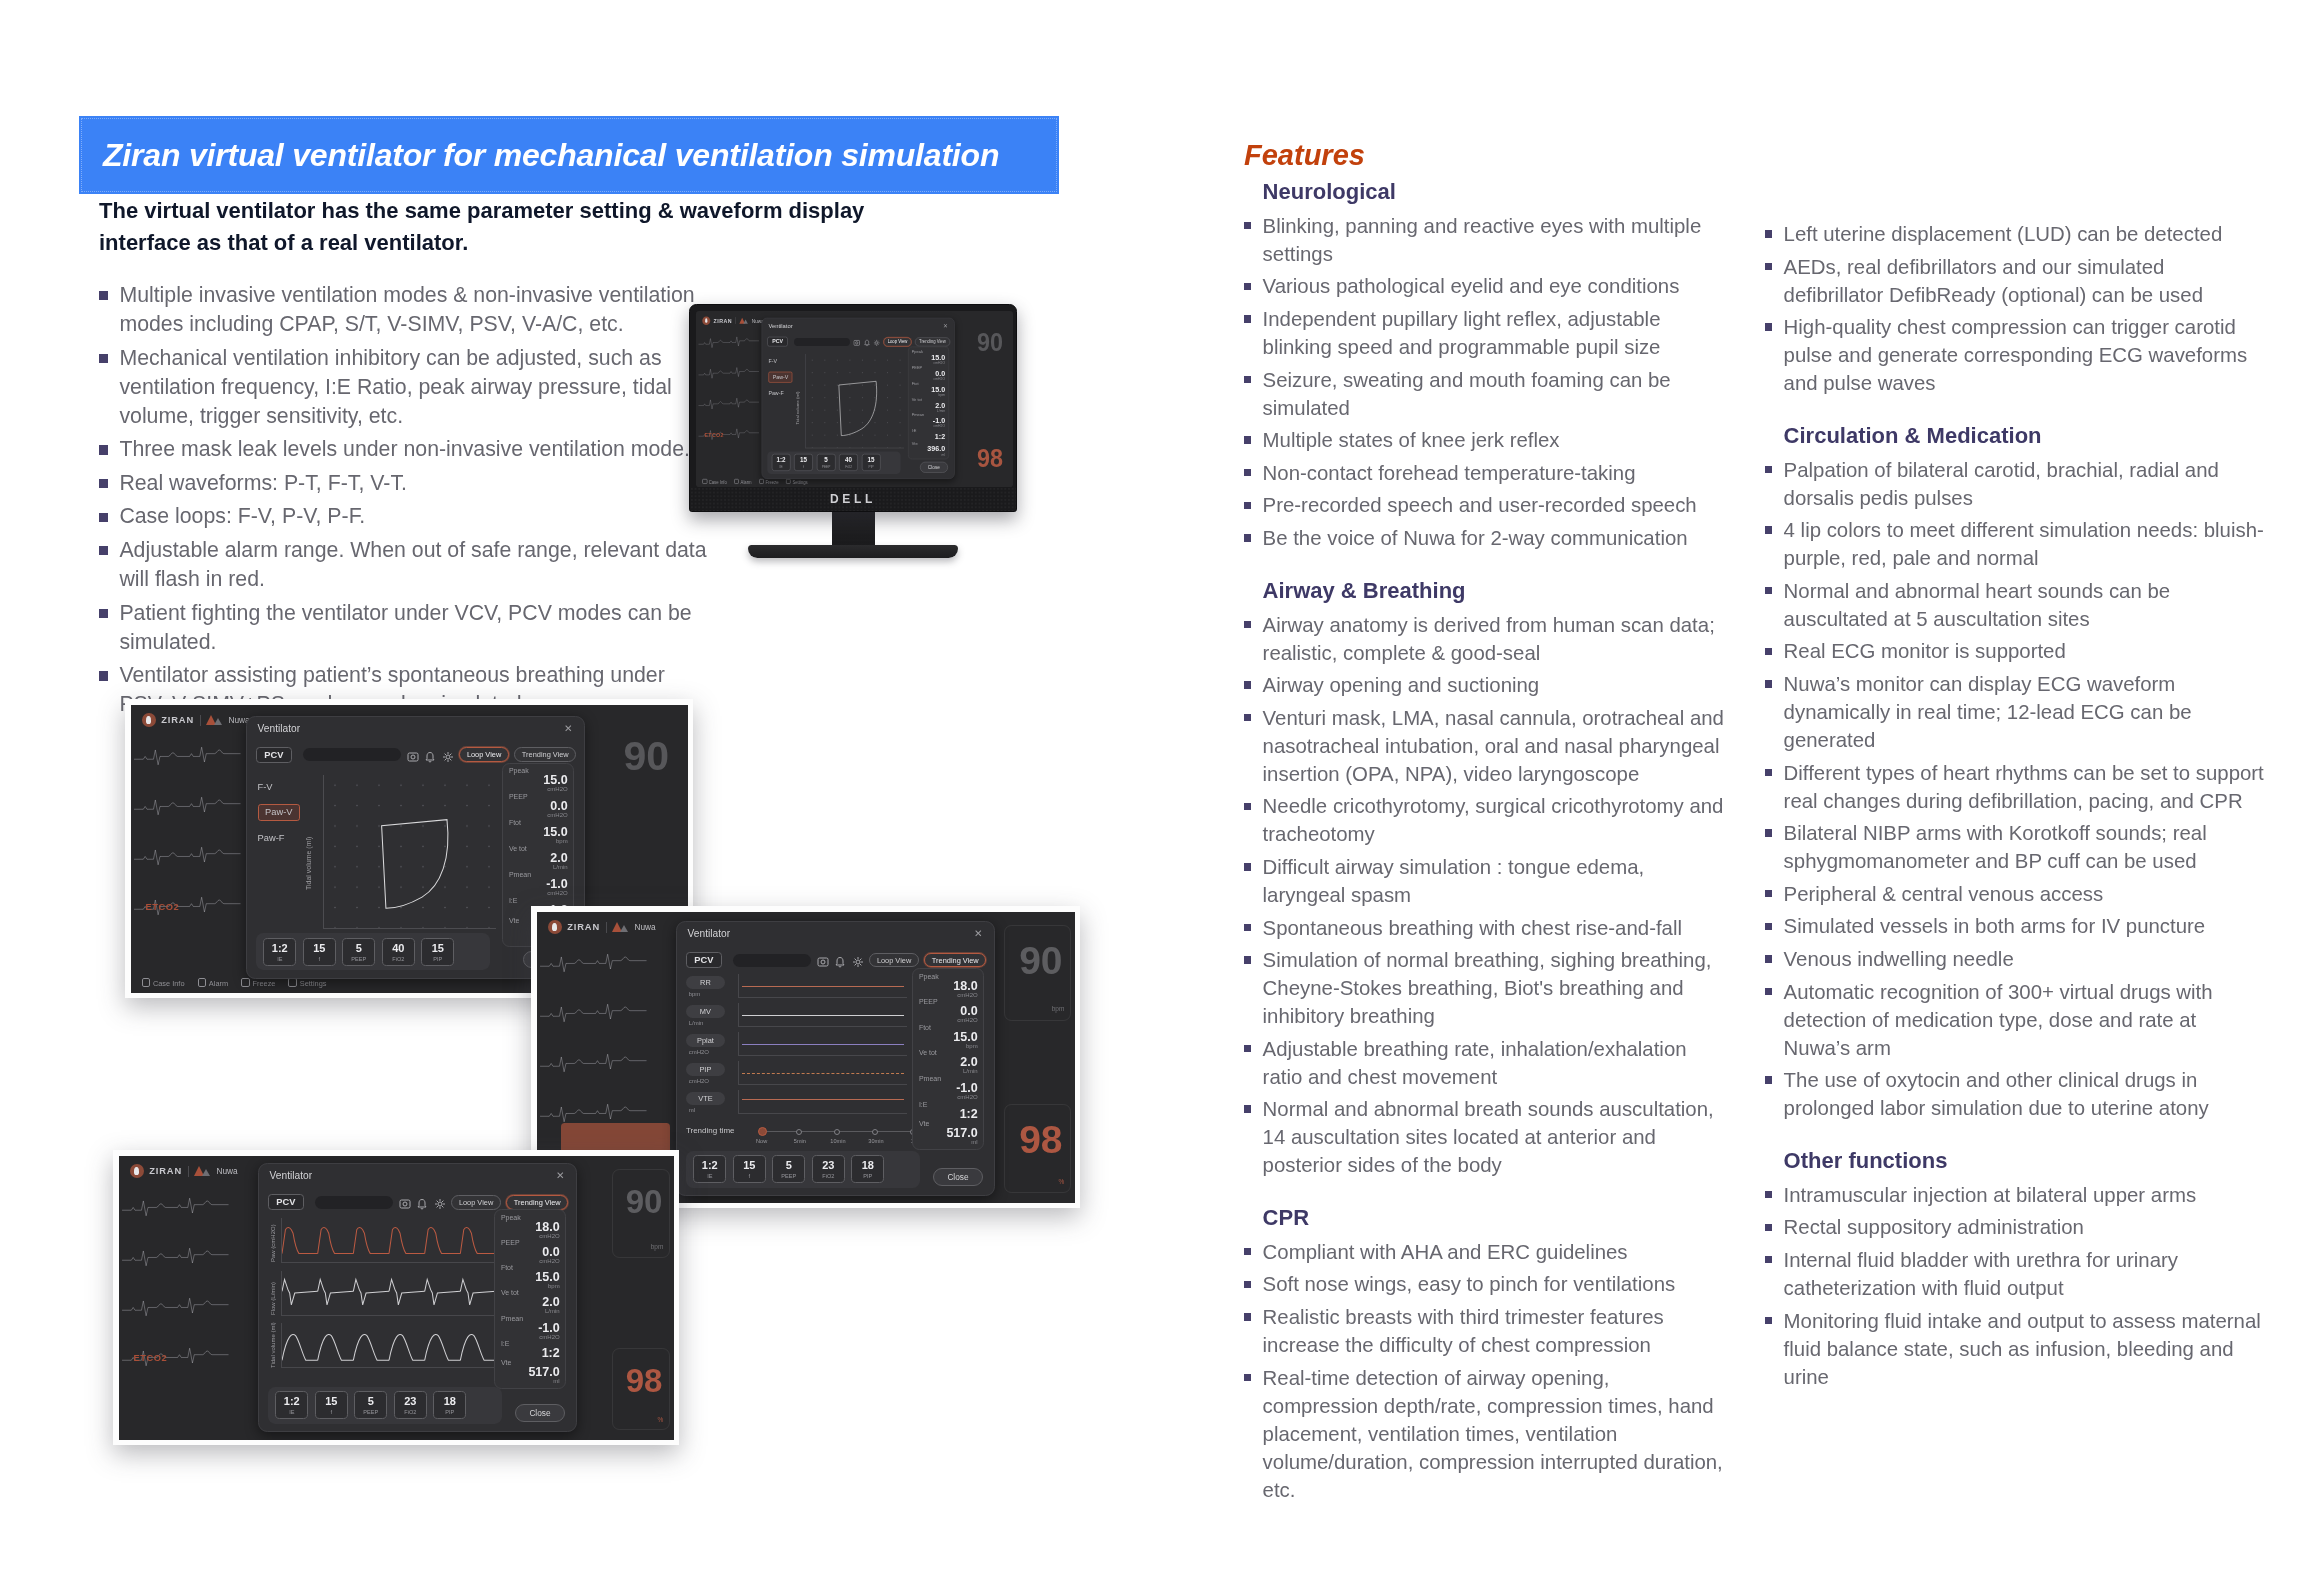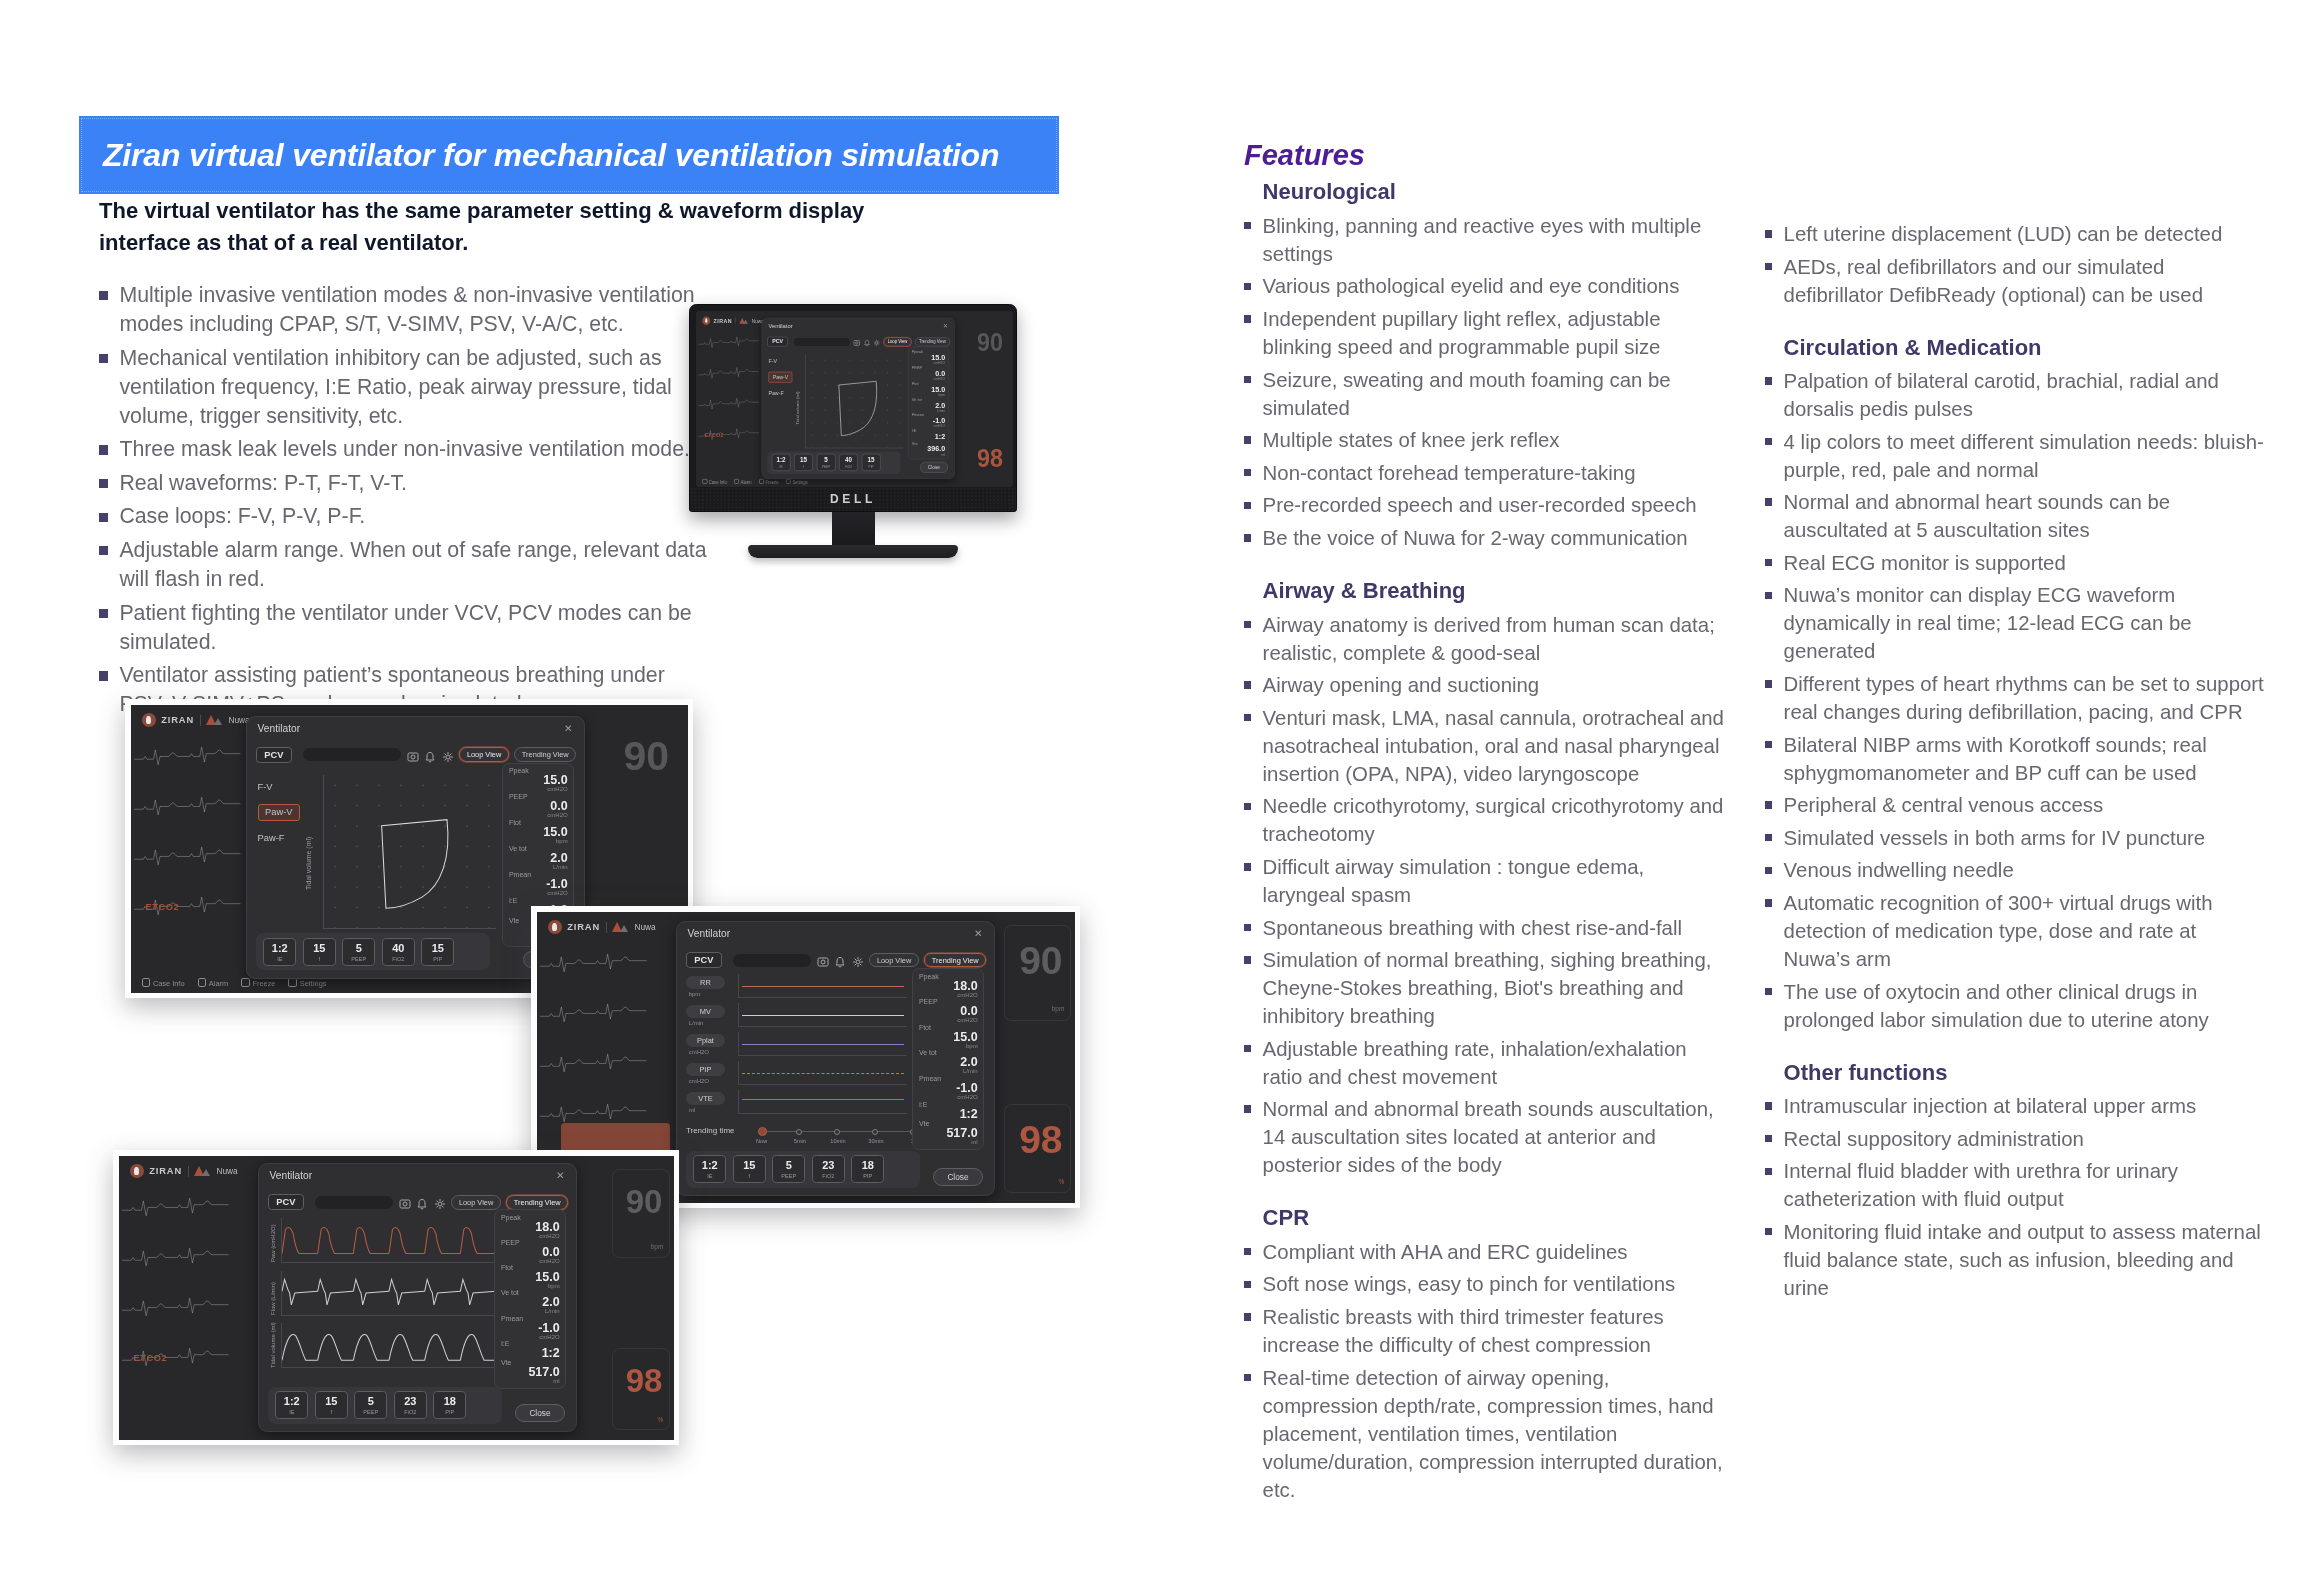--- a/index.html
+++ b/index.html
@@ -30,21 +30,21 @@
   .main-bullets {
     position:absolute; left:99px; top:281px; width:608px;
     font-size:21.3px; line-height:29px; color:#67676f;
   }
   .main-bullets li { margin-bottom:4.6px; }
 
   
   .feat-col { position:absolute; top:139px; }
   .col1 { left:1244px; width:480px; }
   .col2 { left:1765px; width:503px; padding-top:81px; }
-  .feat-title { color:#4c1d95; font-size:29px; font-weight:bold; font-style:italic; margin-bottom:7.4px; }
+  .feat-title { color:#c2410c; font-size:29px; font-weight:bold; font-style:italic; margin-bottom:7.4px; }
   .feat-section { margin-bottom:26px; }
   .feat-h { color:#3e3966; font-size:22px; font-weight:bold; margin:0 0 6.5px 18.6px; }
   ul.feat-list { list-style:none; font-size:20.4px; line-height:28px; color:#67676f; }
   ul.feat-list li { position:relative; padding-left:18.6px; margin-bottom:4.6px; }
   ul.feat-list li::before {
     content:""; position:absolute; left:0; top:10.2px; width:7.4px; height:7.4px; background:#46406a;
   }
 
   
   .card { position:absolute; background:#fdfdfd; padding:5.6px; box-shadow:0 9.3px 24px rgba(60,60,70,.35); }
@@ -832,20 +832,21 @@
           <li>Real-time detection of airway opening, compression depth/rate, compression times, hand placement, ventilation times, ventilation volume/duration, compression interrupted duration, etc.</li>
         </ul>
     </div>
   </div>
 
   <div class="feat-col col2">
     <div class="feat-section">
       <ul class="feat-list">
           <li>Left uterine displacement (LUD) can be detected</li>
           <li>AEDs, real defibrillators and our simulated defibrillator DefibReady (optional) can be used</li>
+          <li>High-quality chest compression can trigger carotid pulse and generate corresponding ECG waveforms and pulse waves</li>
         </ul>
     </div>
 
     <div class="feat-section">
       <h3 class="feat-h">Circulation &amp; Medication</h3>
       <ul class="feat-list">
           <li>Palpation of bilateral carotid, brachial, radial and dorsalis pedis pulses</li>
           <li>4 lip colors to meet different simulation needs: bluish-purple, red, pale and normal</li>
           <li>Normal and abnormal heart sounds can be auscultated at 5 auscultation sites</li>
           <li>Real ECG monitor is supported</li>

